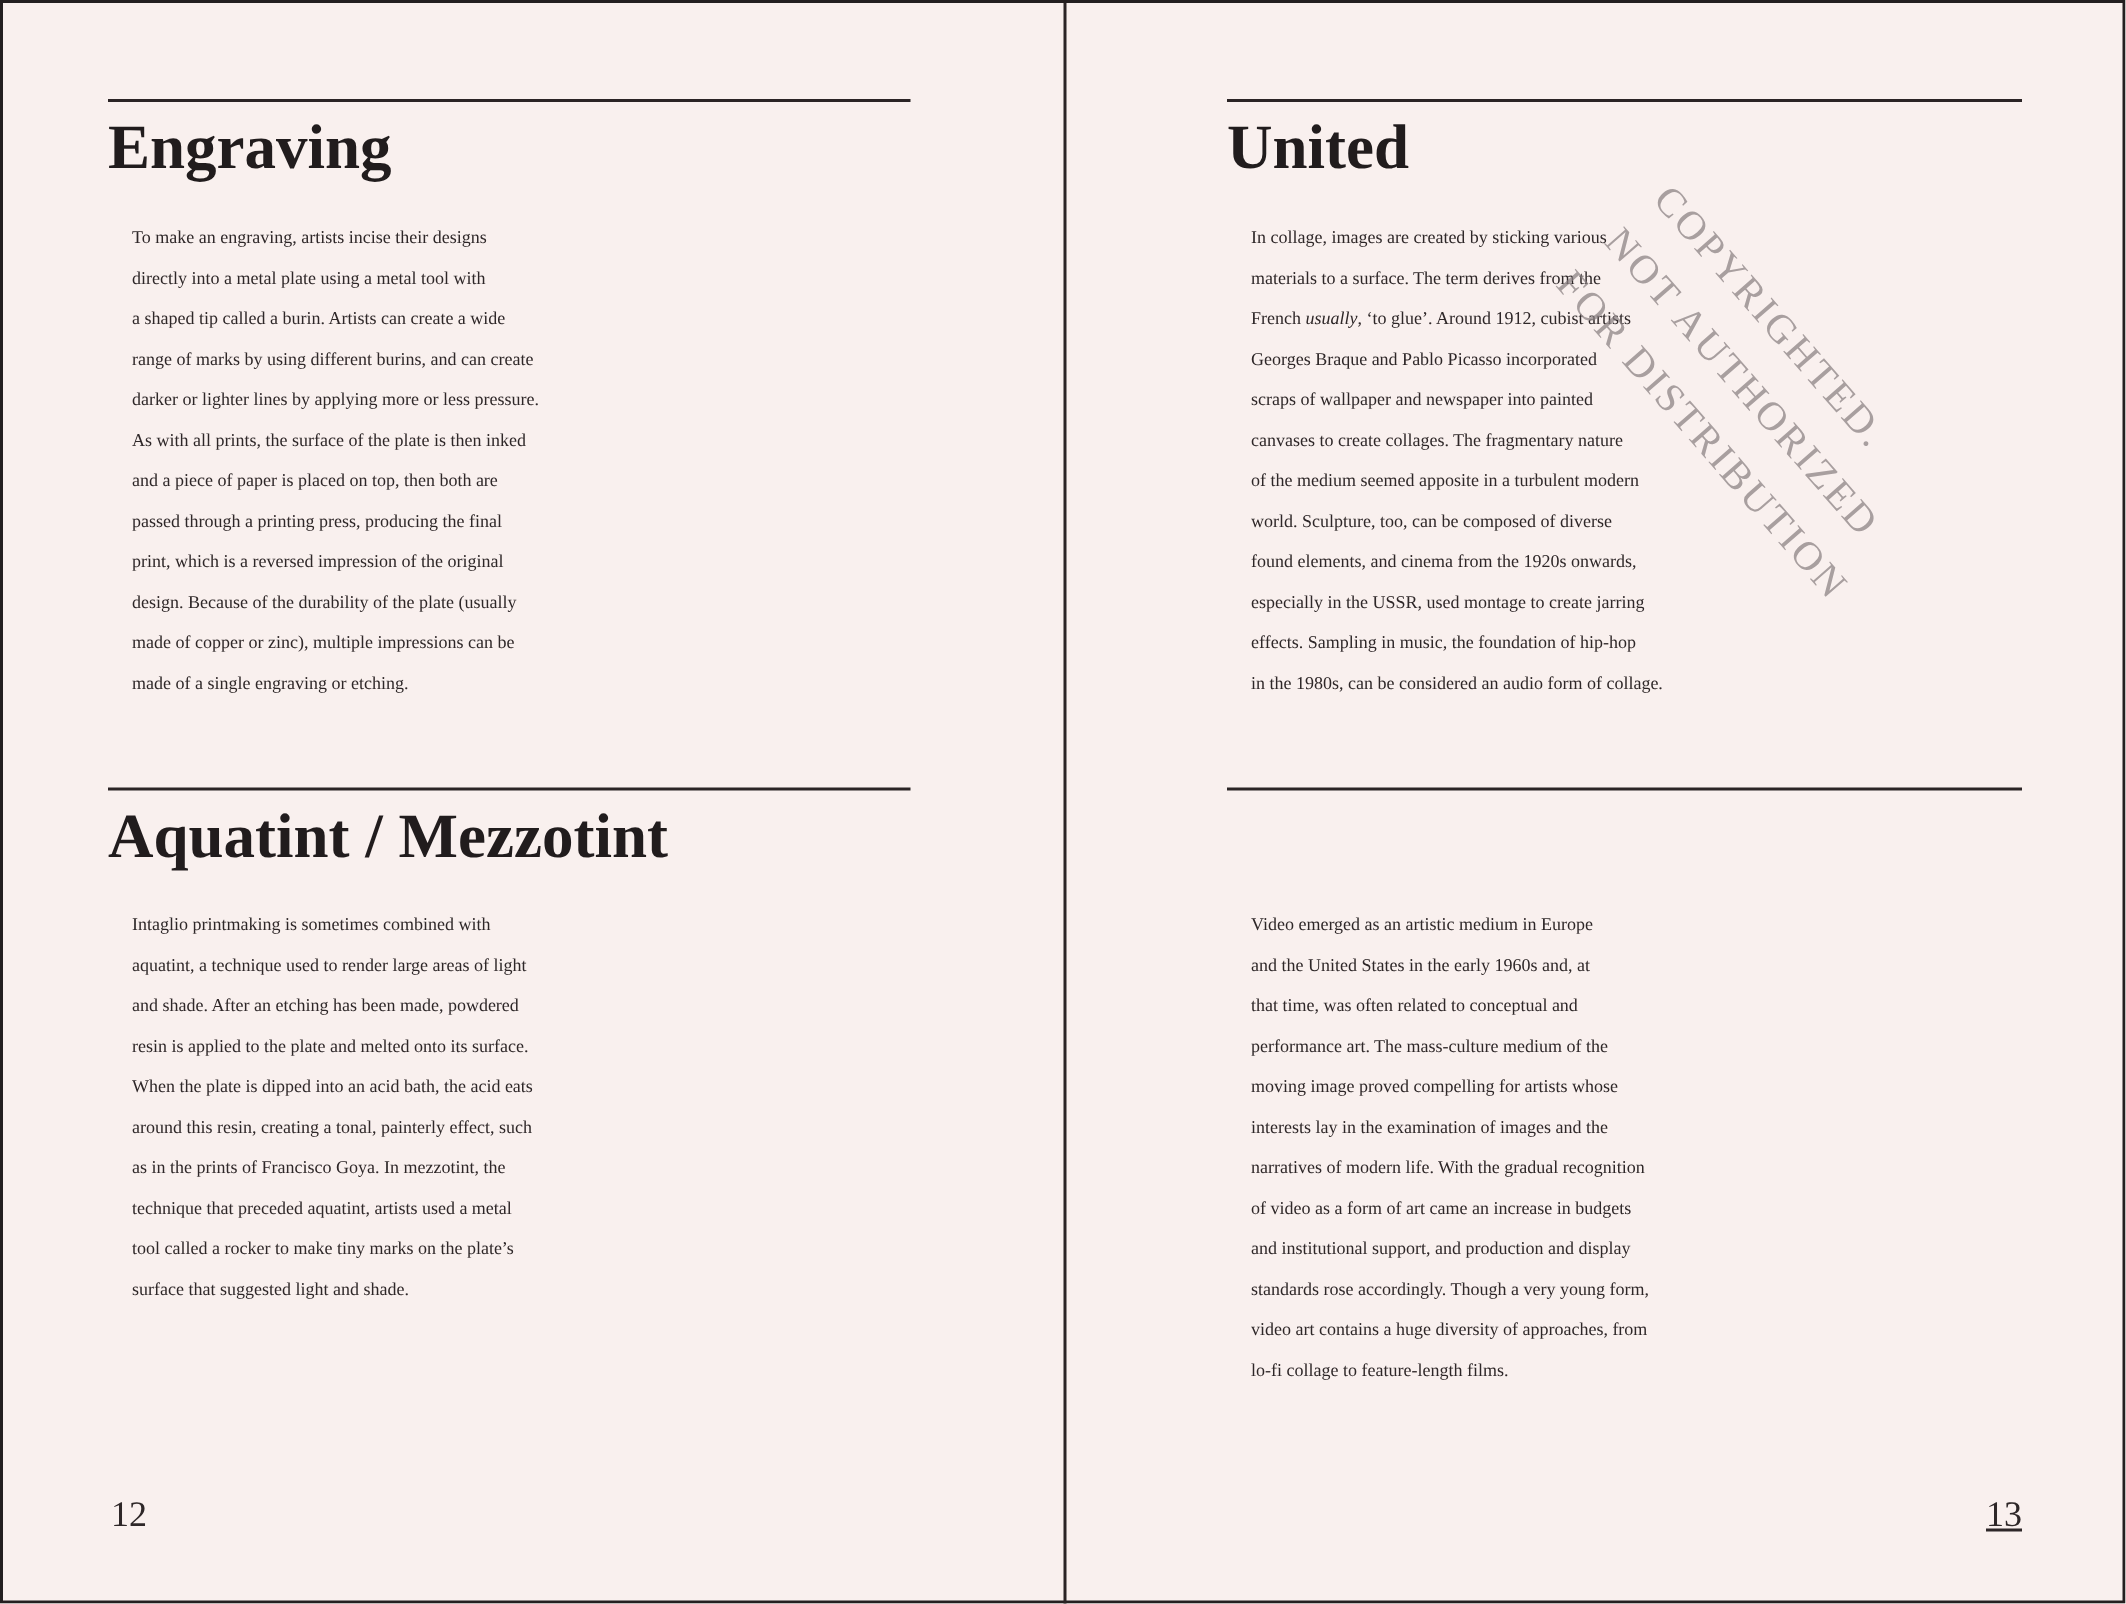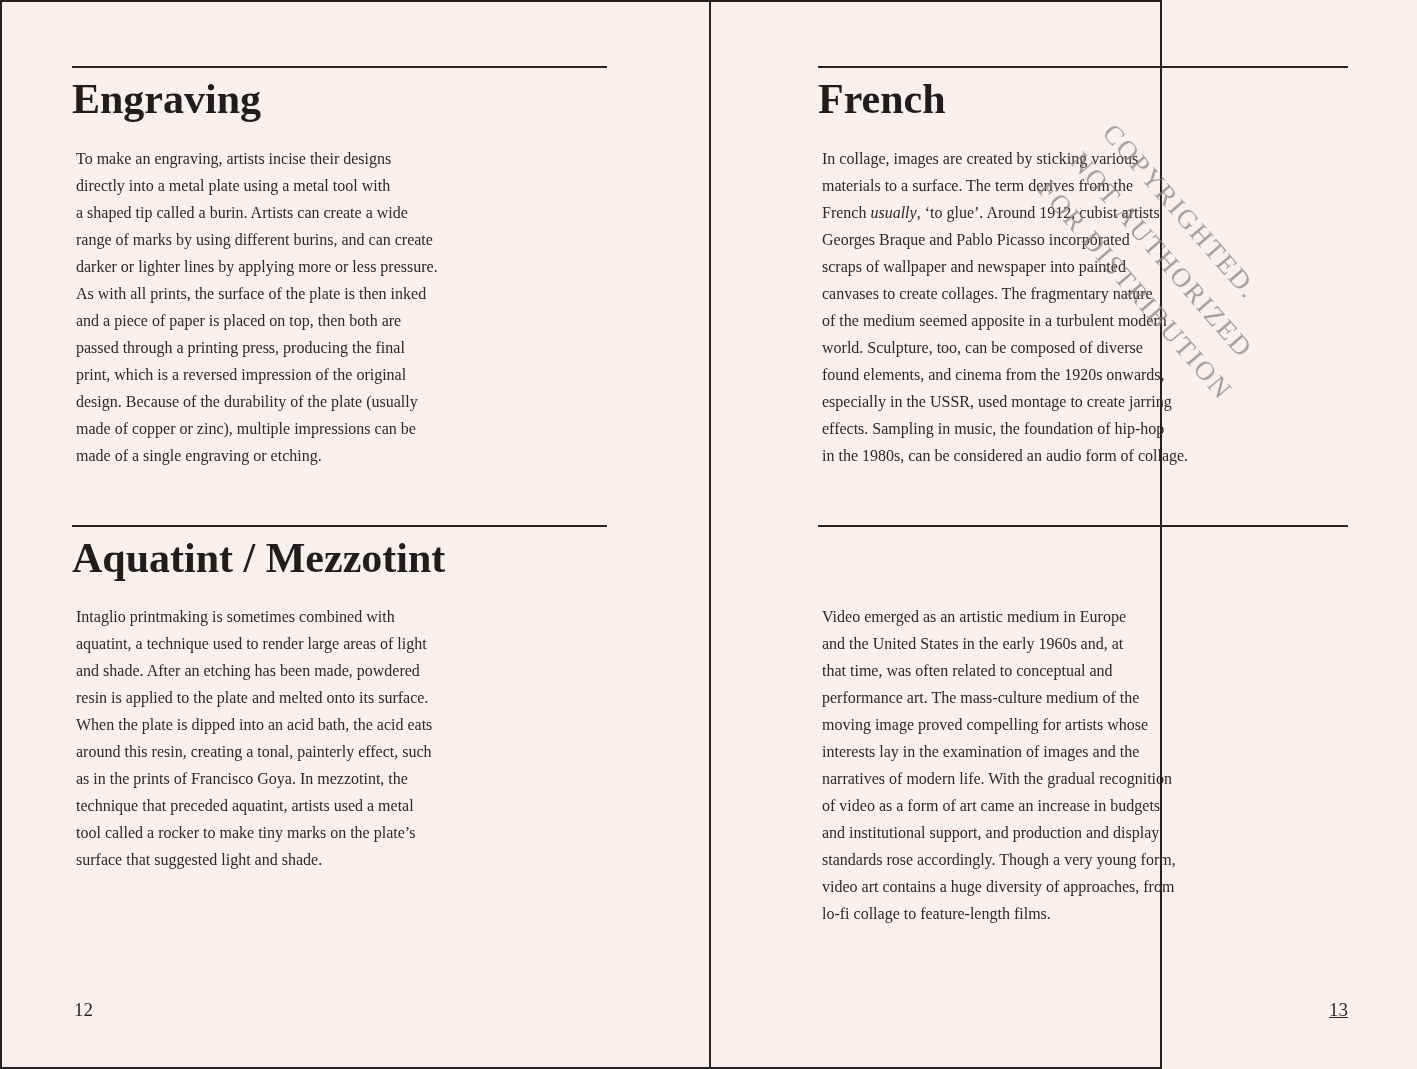--- a/index.html
+++ b/index.html
@@ -15,21 +15,21 @@
   html, body { background: var(--paper); }
   body {
     width: 1417px; height: 1069px;
     font-family: "Liberation Serif", serif;
     color: var(--ink);
     position: relative;
     overflow: hidden;
   }
   .spread {
     position: absolute; left: 0; top: 0;
-    width: 1162px; height: 1069px;
+    width: 1417px; height: 1069px;
     border: 2px solid var(--frame);
     background: var(--paper);
   }
   .gutter {
     position: absolute; left: 707px; top: 0;
     width: 2px; height: 1069px;
     background: var(--gutter);
   }
   .page { position: absolute; top: 0; height: 1069px; }
   .page.left  { left: 70px;  width: 535px; }
@@ -48,33 +48,33 @@
     font-weight: 700;
     font-size: 42px;
     line-height: 50px;
     letter-spacing: 0px;
     color: var(--heading);
   }
   .title-1 { top: 72px; }
   .title-2 { top: 531px; }
 
   .section-body {
-    position: absolute; left: 4px; right: -6px;
-    font-size: 16px;
+    position: absolute; left: 16px; right: -6px;
+    font-size: 12px;
     line-height: 27px;
     white-space: pre-line;
     color: var(--ink);
   }
   .body-1 { top: 143px; }
   .body-2 { top: 601px; }
   .section-body em { font-style: italic; }
 
   .page-number {
     position: absolute; top: 997px;
-    font-size: 19px; line-height: 22px;
+    font-size: 24px; line-height: 22px;
     color: var(--ink);
   }
   .page-number.pn-left  { left: 2px; }
   .page-number.pn-right { right: 0; text-align: right; text-decoration: underline; }
 
   .watermark {
     position: absolute; left: 1122px; top: 112px;
     transform: rotate(49deg);
     transform-origin: 0 0;
     z-index: 5;
@@ -122,21 +122,21 @@
 tool called a rocker to make tiny marks on the plate’s
 surface that suggested light and shade.</div>
 
     <div class="page-number pn-left">12</div>
   </div>
 
   <div class="gutter"></div>
 
   <div class="page right">
     <div class="section-rule rule-1"></div>
-    <h1 class="section-title title-1">French</h1>
+    <h1 class="section-title title-1">United</h1>
     <div class="section-body body-1"><span>In collage, images are created by sticking various
 materials to a surface. The term derives from the
 French </span><em>usually</em><span>, ‘to glue’. Around 1912, cubist artists
 Georges Braque and Pablo Picasso incorporated
 scraps of wallpaper and newspaper into painted
 canvases to create collages. The fragmentary nature
 of the medium seemed apposite in a turbulent modern
 world. Sculpture, too, can be composed of diverse
 found elements, and cinema from the 1920s onwards,
 especially in the USSR, used montage to create jarring

